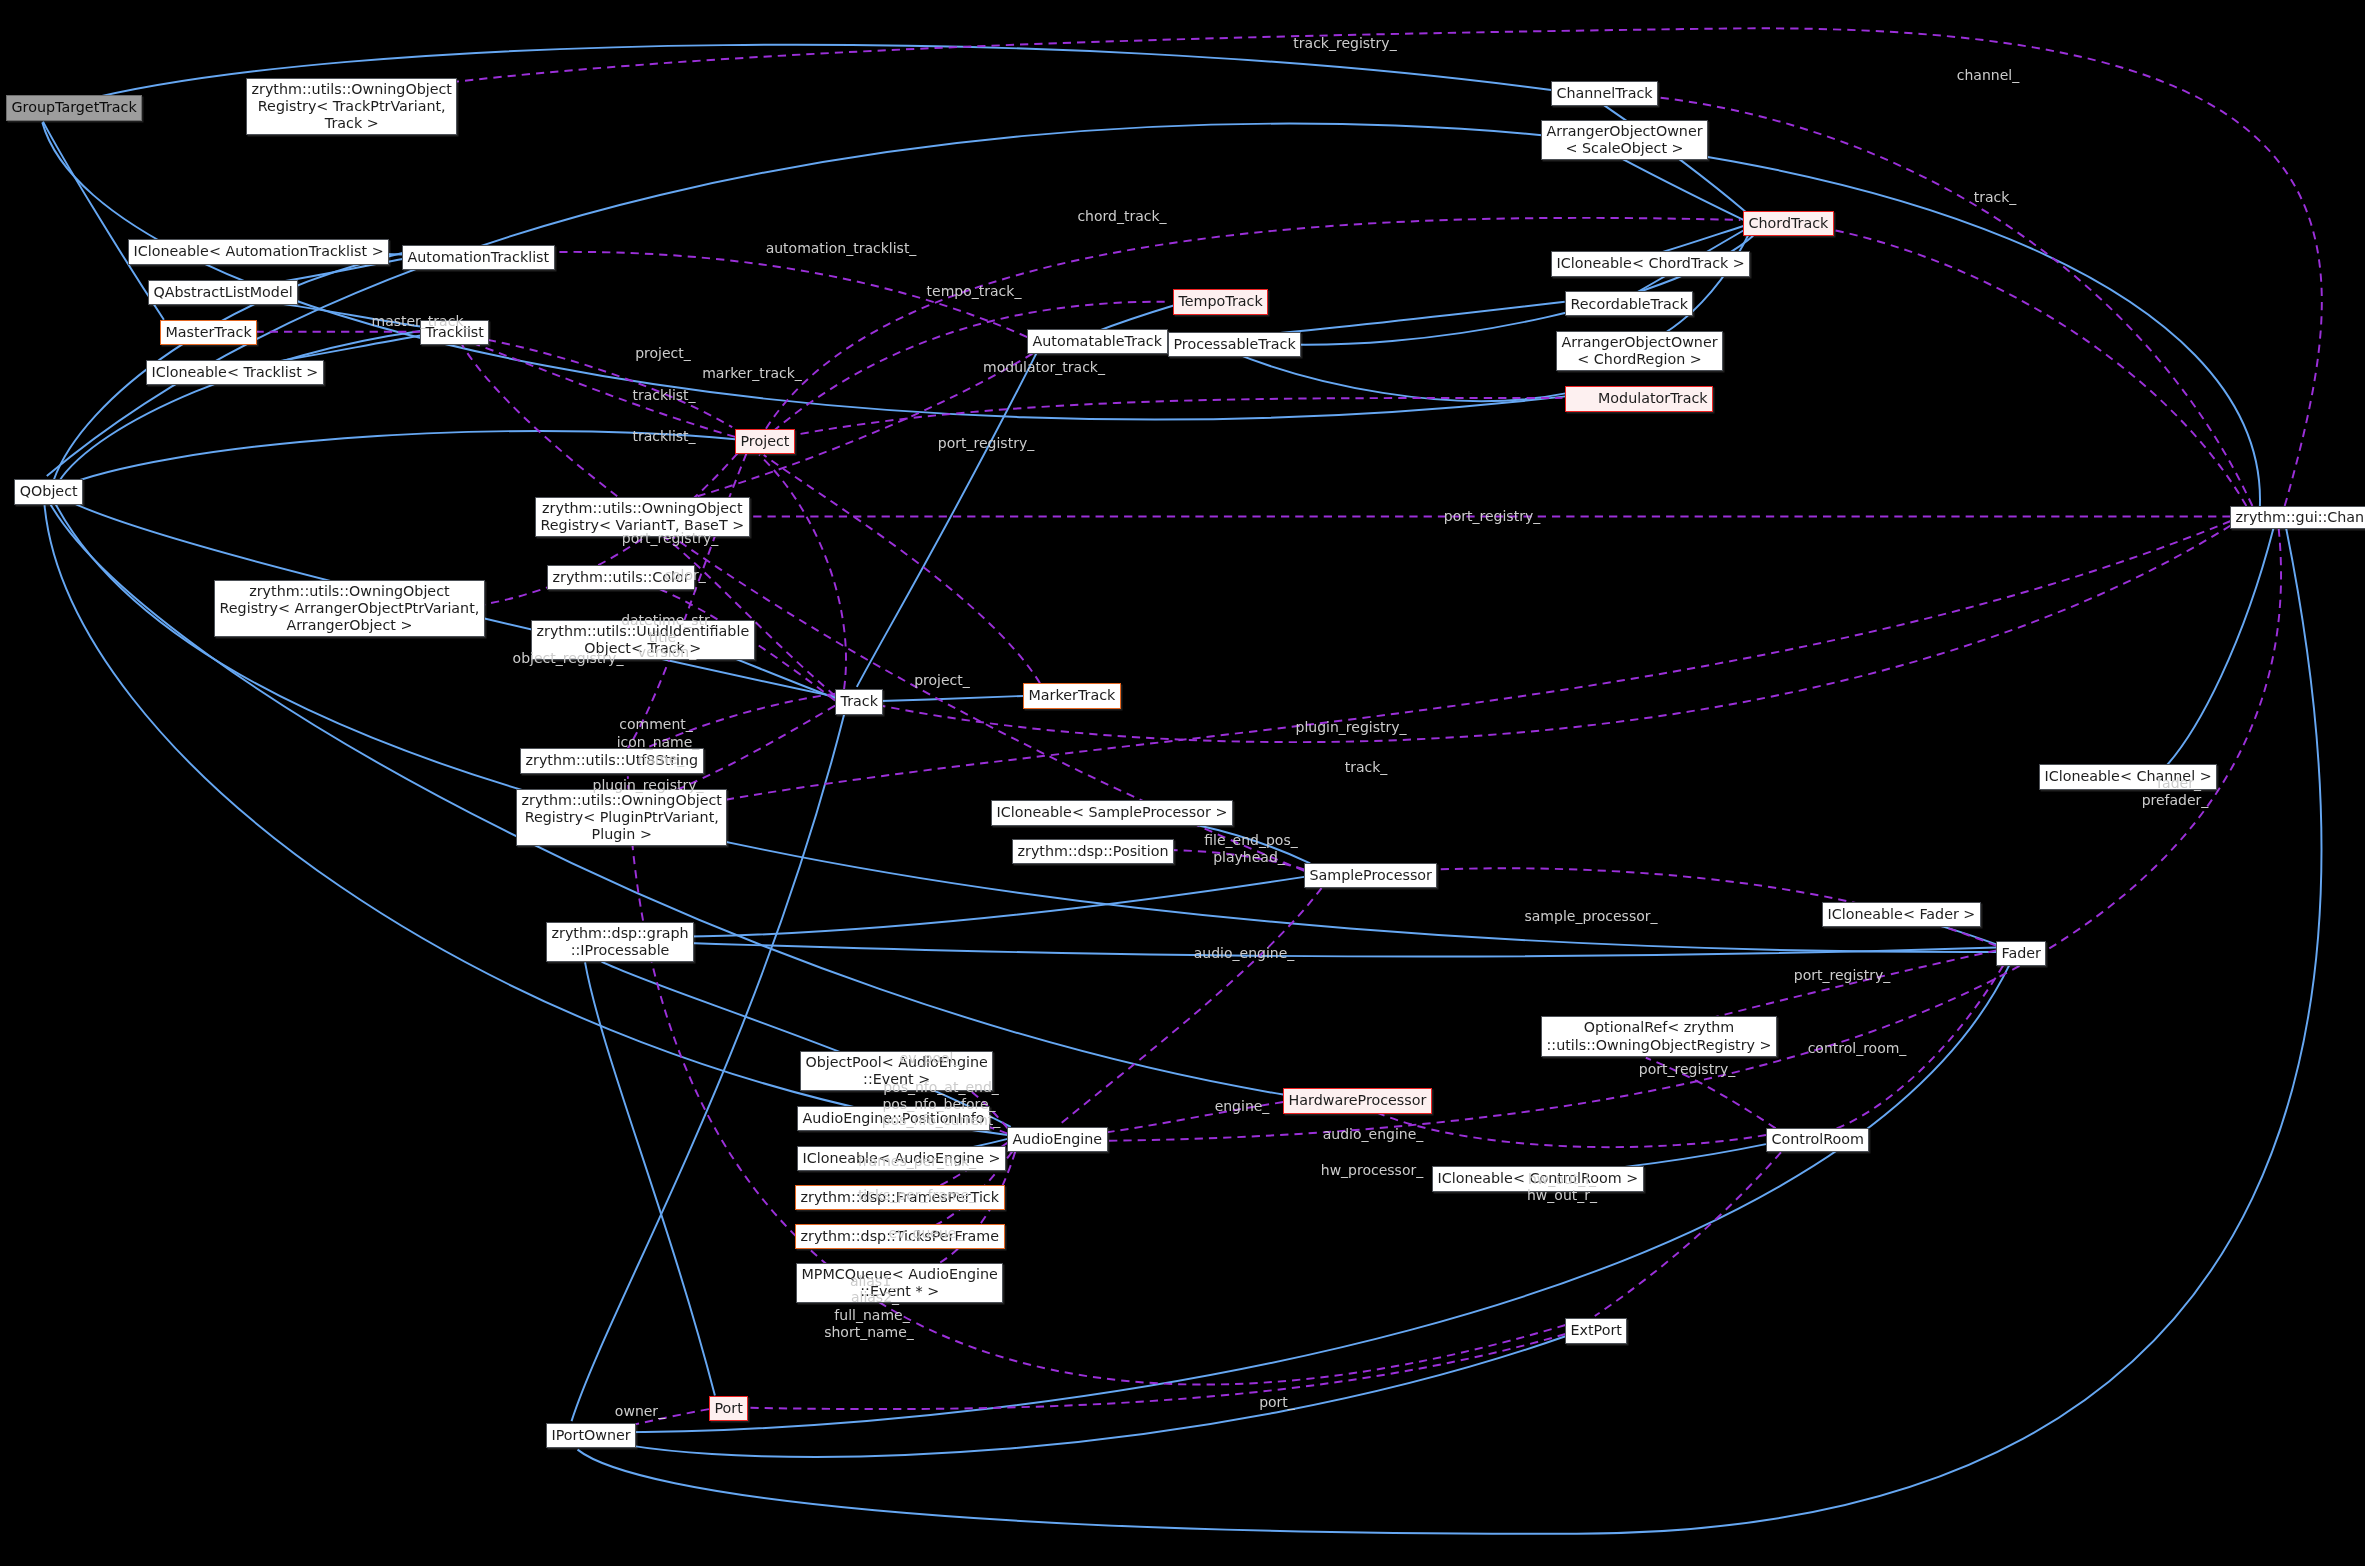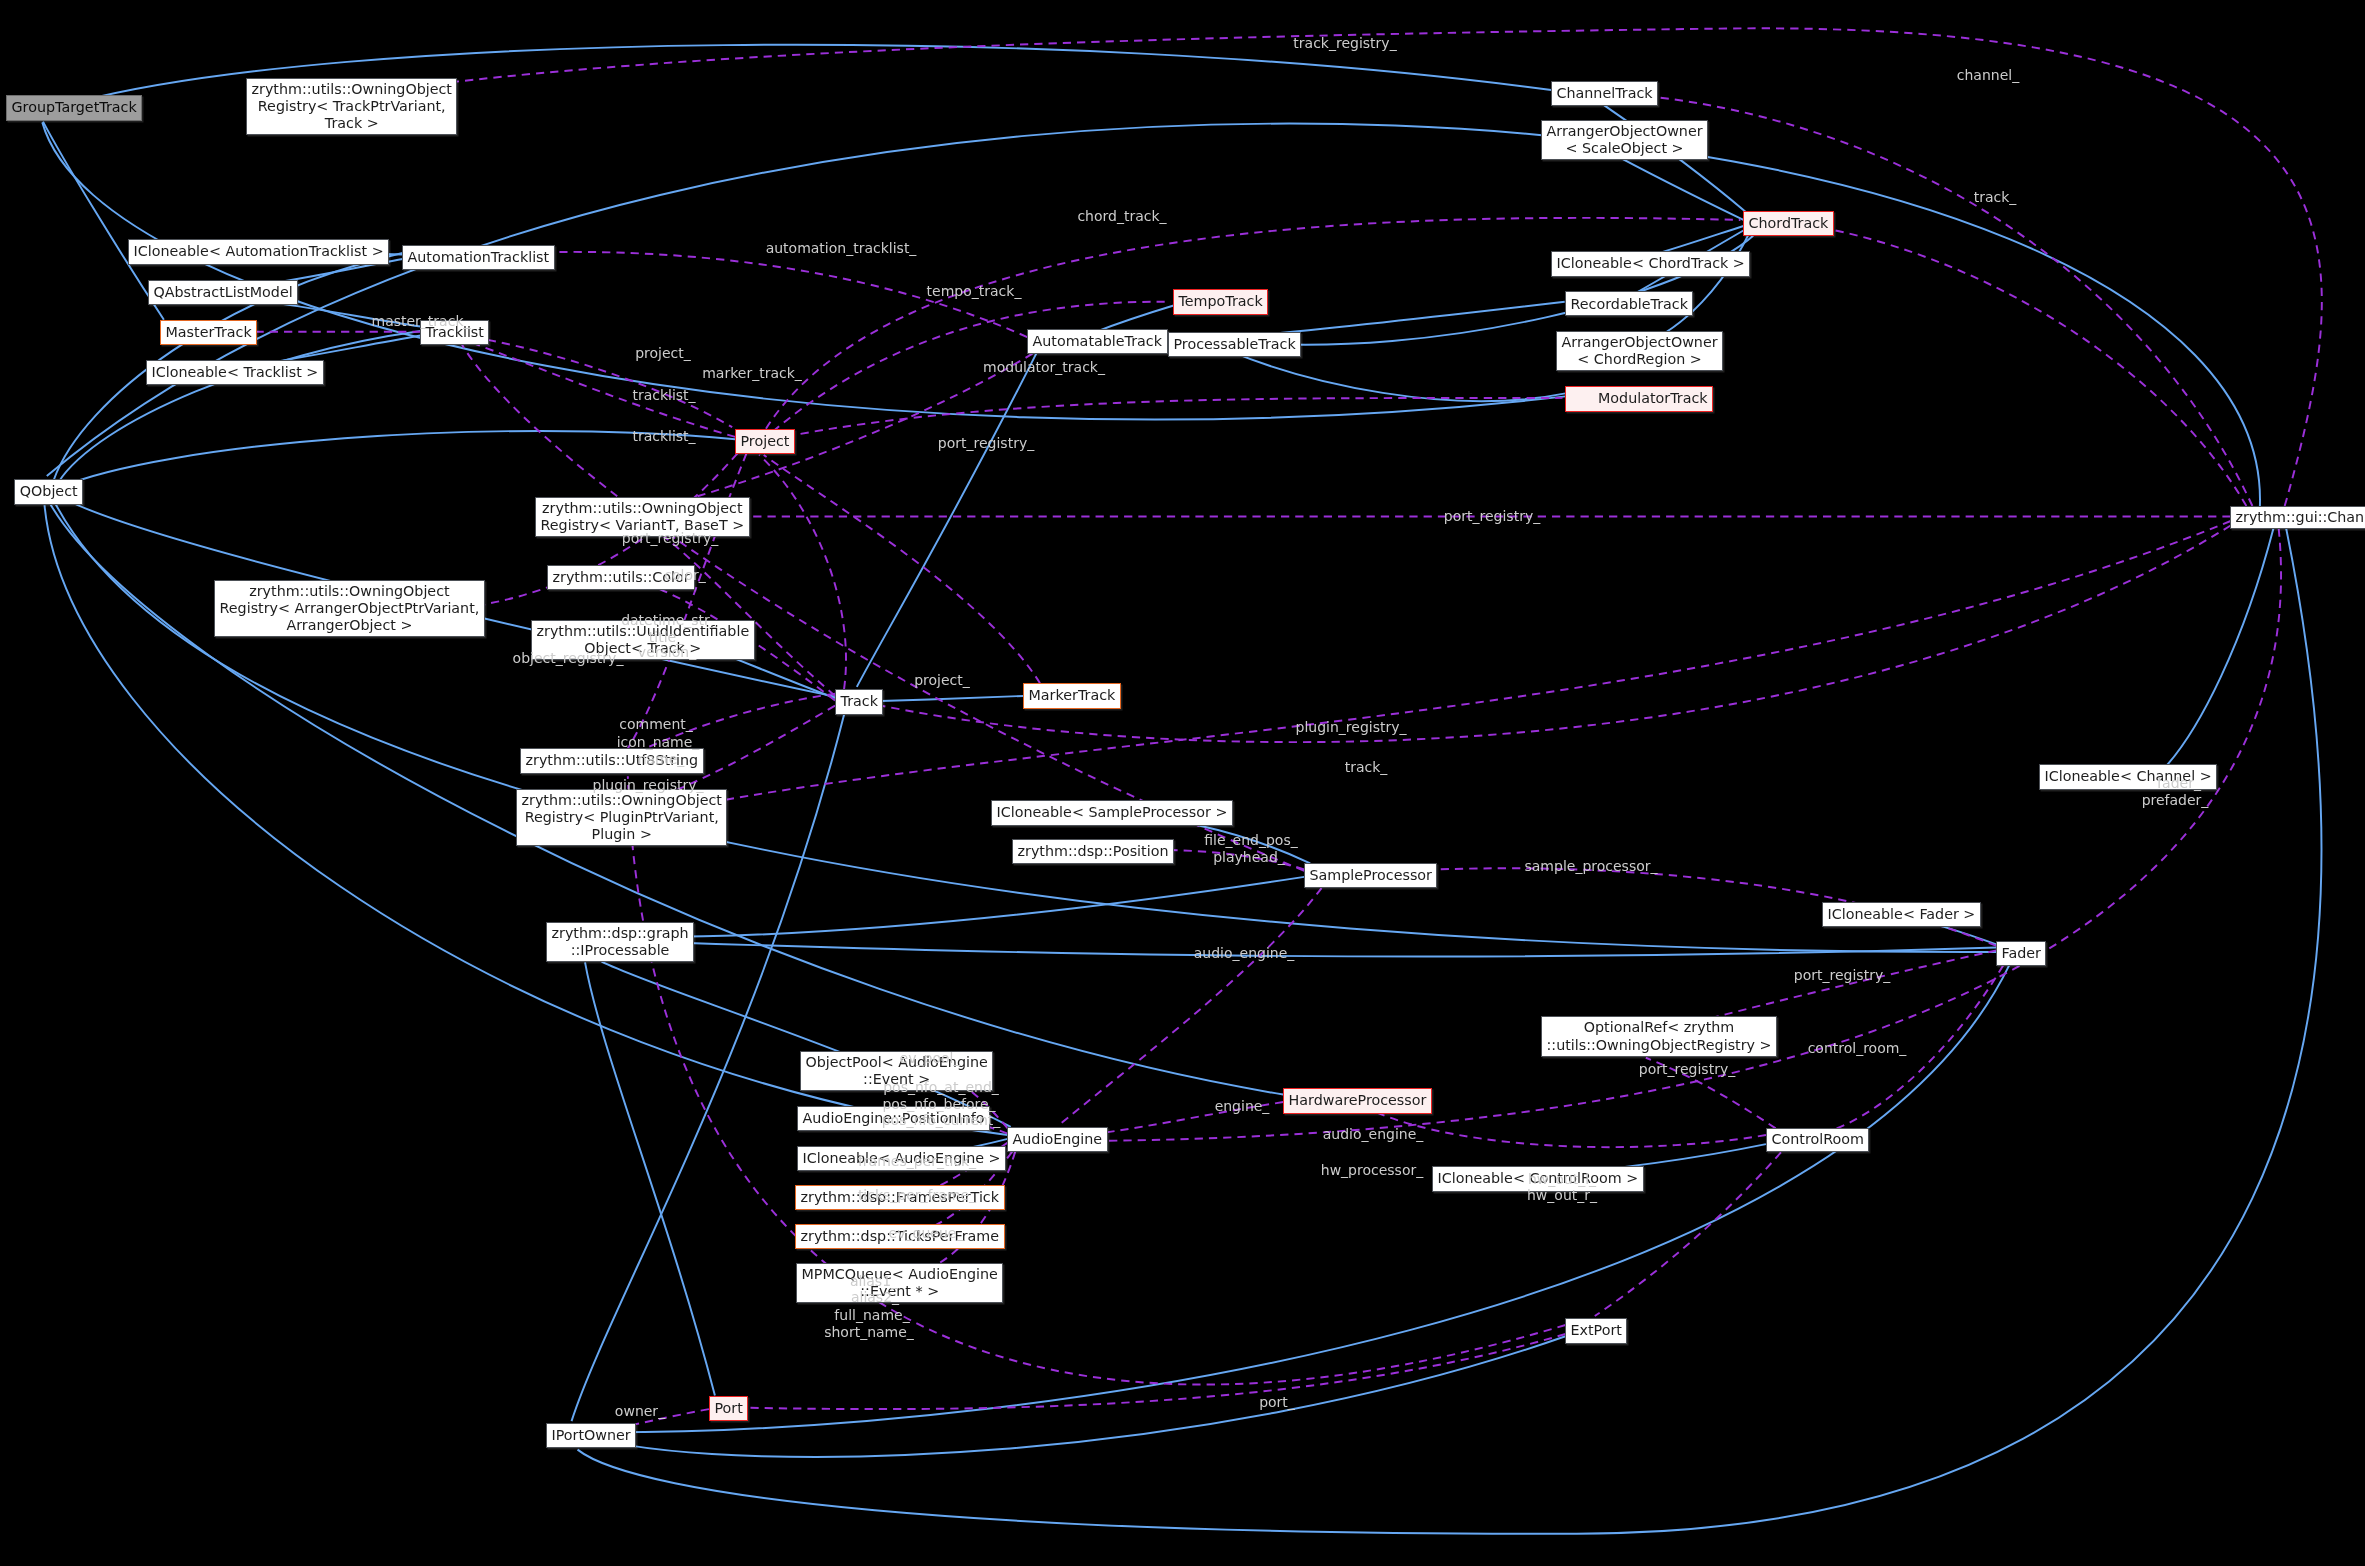--- a/index.html
+++ b/index.html
@@ -304,21 +304,21 @@
       <span class="edge-label" style="left: 568px; top: 658px;">object_registry_</span>
       <span class="edge-label" style="left: 942px; top: 680px;">project_</span>
       <span class="edge-label" style="left: 656px; top: 724px;">comment_</span>
       <span class="edge-label" style="left: 658px; top: 742px;">icon_name_</span>
       <span class="edge-label" style="left: 661px; top: 759px;">name_</span>
       <span class="edge-label" style="left: 648px; top: 785px;">plugin_registry_</span>
       <span class="edge-label" style="left: 1351px; top: 727px;">plugin_registry_</span>
       <span class="edge-label" style="left: 1366px; top: 767px;">track_</span>
       <span class="edge-label" style="left: 1251px; top: 840px;">file_end_pos_</span>
       <span class="edge-label" style="left: 1249px; top: 857px;">playhead_</span>
-      <span class="edge-label" style="left: 1591px; top: 866px; text-align: right;">sample_processor_</span>
+      <span class="edge-label" style="left: 1591px; top: 916px; text-align: right;">sample_processor_</span>
       <span class="edge-label" style="left: 1244px; top: 953px;">audio_engine_</span>
       <span class="edge-label" style="left: 930px; top: 1058px;">ev_pool_</span>
       <span class="edge-label" style="left: 941px; top: 1087px;">pos_nfo_at_end_</span>
       <span class="edge-label" style="left: 939px; top: 1104px;">pos_nfo_before_</span>
       <span class="edge-label" style="left: 941px; top: 1120px;">pos_nfo_current_</span>
       <span class="edge-label" style="left: 917px; top: 1161px;">frames_per_tick_</span>
       <span class="edge-label" style="left: 917px; top: 1195px;">ticks_per_frame_</span>
       <span class="edge-label" style="left: 926px; top: 1233px;">ev_queue_</span>
       <span class="edge-label" style="left: 1242px; top: 1106px;">engine_</span>
       <span class="edge-label" style="left: 1373px; top: 1134px;">audio_engine_</span>

